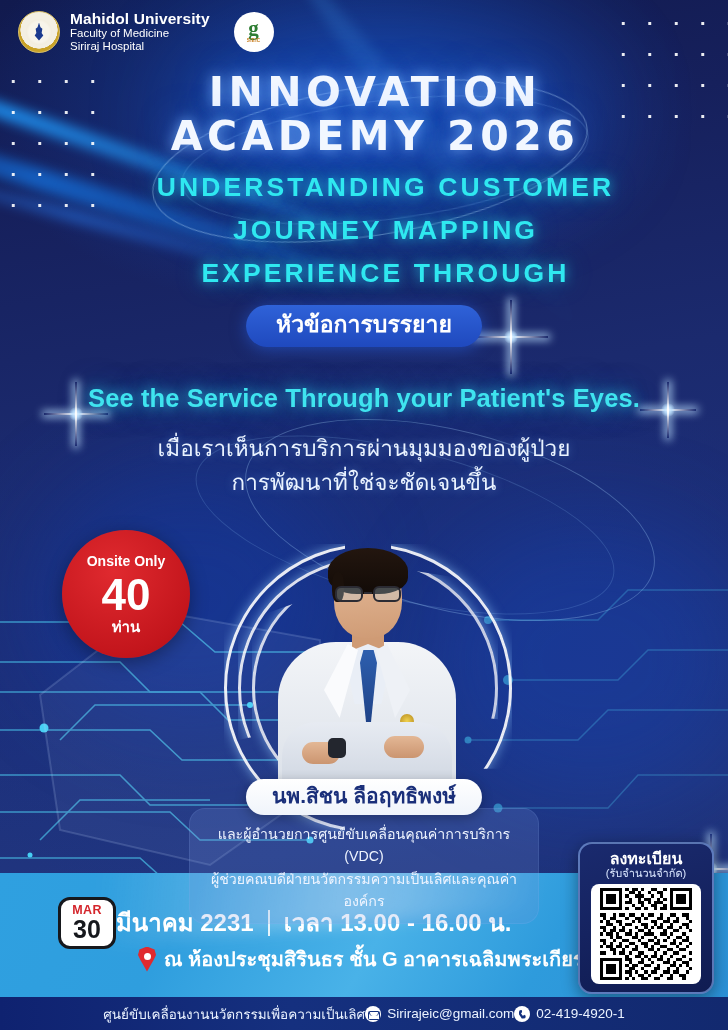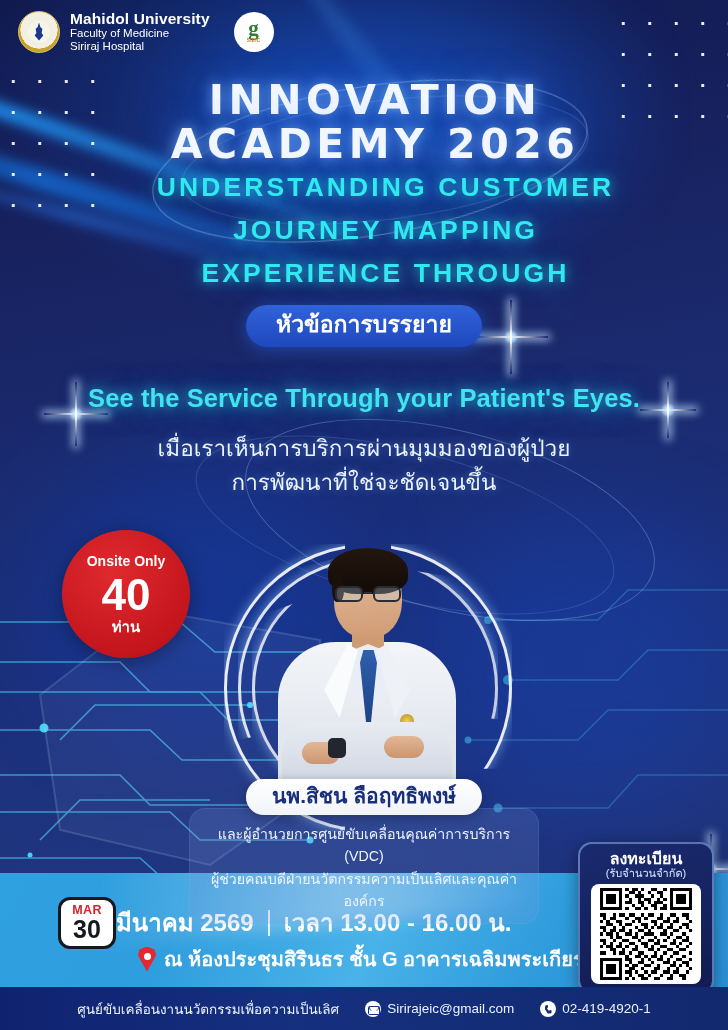--- a/index.html
+++ b/index.html
@@ -107,21 +107,21 @@
   .mu-text .l1 { font-size: 15.5px; font-weight: 700; letter-spacing:.1px;}
   .mu-text .l2, .mu-text .l3 { font-size: 11.5px; font-weight: 400; }
   .sieic-logo {
     width: 40px; height:40px; border-radius:50%; background:#fff; margin-left: 14px;
     display:flex; flex-direction:column; align-items:center; justify-content:center; flex:none;
   }
   .sieic-logo .g { color:#2e7d32; font-size:21px; font-weight:700; line-height:.85; font-family:"Liberation Serif", serif; }
   .sieic-logo .tag { color:#c77b1a; font-size:4.6px; font-weight:700; letter-spacing:.3px; margin-top:1px;}
 
   
-  .title-wrap { position:absolute; left:0; right:0; top: 78px; text-align:center; z-index: 15; padding-left: 22px; }
+  .title-wrap { position:absolute; left:0; right:0; top: 70px; text-align:center; z-index: 15; padding-left: 22px; }
   .title-main {
     font-size: 41px; font-weight: 700; color: #f2f7ff; letter-spacing: 4.5px;
     line-height: 1.08; font-family: "DejaVu Sans", sans-serif;
     text-shadow: 0 0 14px rgba(120,180,255,.85), 0 0 34px rgba(60,130,255,.55);
   }
 
   .subtitle {
     position:absolute; left:0; right:0; top: 166px; text-align:center; z-index:15;
     color: #2fe8f0; font-size: 26.5px; font-weight: 700; letter-spacing: 3.1px; line-height: 1.62;
     text-shadow: 0 0 12px rgba(40,220,235,.75), 0 0 28px rgba(20,160,220,.45);
@@ -263,23 +263,23 @@
     padding: 6px 8px 8px; text-align:center;
     box-shadow: 0 4px 16px rgba(0,0,0,.4);
   }
   .qr-panel .qr-t1 { color:#fff; font-size: 16px; font-weight: 700; line-height:1.08; }
   .qr-panel .qr-t2 { color:#dbe7ff; font-size: 11px; font-weight: 400; line-height:1.2; margin-bottom:4px;}
   .qr-box { width: 110px; height: 100px; margin: 0 auto; background:#fff; border-radius: 8px; padding: 4px; }
   .qr-img { width: 100%; height: 100%; display:block; }
 
   
   .footer {
-    position:absolute; left:0; right:0; bottom:0; height: 43px; z-index: 25;
+    position:absolute; left:0; right:0; bottom:0; height: 33px; z-index: 25;
     background: linear-gradient(90deg, #0f2270 0%, #15307f 40%, #12296f 100%);
-    display:flex; align-items:center; justify-content:center; gap: 26px;
+    display:flex; align-items:center; justify-content:center; 
     color:#eaf2ff; font-size: 13.5px;
   }
   .footer .fi { display:flex; align-items:center; gap: 6px; }
   .ic-circ { width: 16px; height:16px; border-radius:50%; background:#fff; position:relative; flex:none; }
   .ic-mail::after { content:""; position:absolute; left:3px; top:5px; width:10px; height:7px;
     border:1.3px solid #13307f; border-radius:1.5px; }
   .ic-mail::before { content:""; position:absolute; left:4px; top:6px; width:8px; height:4px;
     border-left:1.3px solid #13307f; border-right:1.3px solid #13307f;
     transform: skewY(0deg); border-radius:0 0 4px 4px; }
   .ic-phone::after { content:""; position:absolute; left:4.5px; top:4px; width:7px; height:9px;
@@ -436,21 +436,21 @@
   <div class="band">
     <div class="sheen"></div>
   </div>
 
   <div class="date-row">
     <div class="cal">
       <div class="m">MAR</div>
       <div class="d">30</div>
     </div>
     <div class="date-text">
-      <span>มีนาคม 2569</span>
+      <span>มีนาคม 2231</span>
       <span class="sep"></span>
       <span>เวลา 13.00 - 16.00 น.</span>
     </div>
   </div>
 
   <div class="place-row">
     <div class="pin">
       <div class="body"></div>
         <div class="hole"></div>
     </div>

